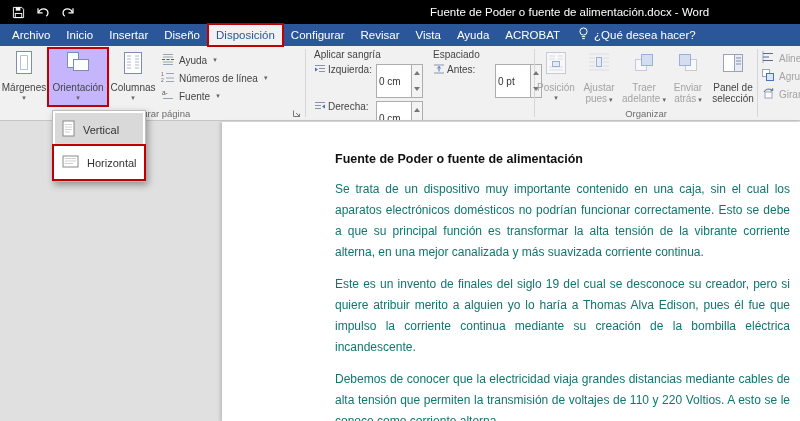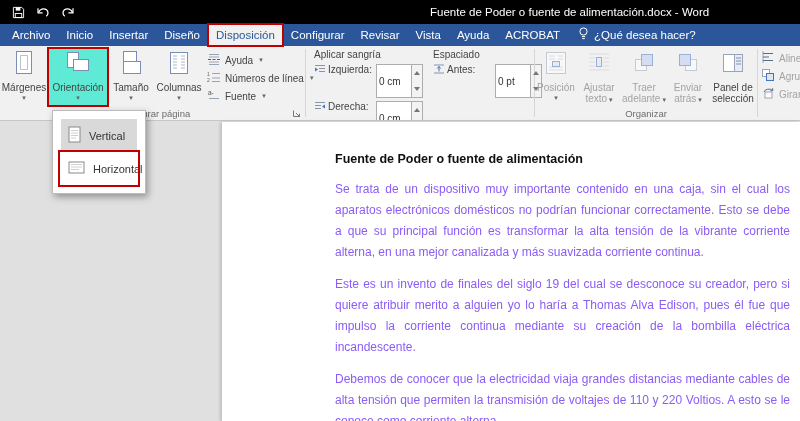--- a/index.html
+++ b/index.html
@@ -18,21 +18,21 @@
 .tab.active{background:#f1f1f1;color:#2b579a}
 .help{display:flex;align-items:center;gap:5px;padding:0 10px;font-size:11.5px;cursor:pointer;white-space:nowrap}
 
 
 .ribbon{height:75px;background:#f1f1f1;border-bottom:1px solid #c6c6c6;display:flex;position:relative;overflow:hidden}
 .rgroup{display:flex;flex-direction:column;height:100%;flex:none}
 .rgroup-content{flex:1;display:flex;align-items:flex-start;padding-top:2px}
 .rgroup-label{height:15px;position:relative;text-align:center;font-size:9.5px;color:#6d6d6d;display:flex;align-items:center;justify-content:center}
 .gsep{width:1px;background:#d6d6d6;margin:3px 0;flex:none}
 .bigbtn{display:flex;flex-direction:column;align-items:center;padding:2px 1px 0;height:58px;cursor:pointer;text-align:center;position:relative;flex:none}
-.bigbtn.open{background:#5eead4}
+.bigbtn.open{background:#c4b5fd}
 .blabel{font-size:10px;color:#444;line-height:11px;margin-top:2px}
 .chevb{font-size:7px;color:#666;line-height:8px;margin-top:1px}
 .chevi{font-size:7px;color:#666;margin-left:2px}
 .bigbtn.disabled{cursor:default}
 .bigbtn.disabled .blabel{color:#a3a3a3}
 .bigbtn.disabled .bicon{opacity:.5}
 .smallcol{display:flex;flex-direction:column;gap:2px;padding-top:4px;flex:none}
 .smallbtn{display:flex;align-items:center;gap:4px;font-size:10px;color:#444;height:16px;padding:0 3px;cursor:pointer;white-space:nowrap}
 
 
@@ -49,24 +49,24 @@
 .sb.dn::after{content:"";position:absolute;left:50%;top:50%;transform:translate(-50%,-50%);border-left:3px solid transparent;border-right:3px solid transparent;border-top:4px solid #777}
 .launcher{position:absolute;right:3px;top:1px;width:12px;height:12px;display:flex;align-items:center;justify-content:center;cursor:pointer}
 
 
 .aligncol{width:42px;overflow:hidden}
 
 
 .docarea{position:absolute;left:0;top:121px;width:800px;height:300px;background:#e0e0e0}
 .page{position:absolute;left:222px;top:1px;width:578px;height:300px;background:#fff;box-shadow:-2px 0 3px rgba(0,0,0,.15);padding:30px 10px 0 113px}
 .doc-heading{font-size:12.5px;font-weight:bold;color:#101010;margin-bottom:13px}
-.doc-para{font-size:12px;line-height:21px;text-align:justify;color:#8b5cf6;margin-bottom:11px}
-
-
-.menu{position:absolute;left:52px;top:110px;width:94px;background:#fff;border:1px solid #bcbcbc;box-shadow:2px 3px 7px rgba(0,0,0,.35);padding:8px;z-index:40}
+.doc-para{font-size:12px;line-height:21px;text-align:justify;color:#0f766e;margin-bottom:11px}
+
+
+.menu{position:absolute;left:52px;top:110px;width:94px;background:#fff;border:1px solid #bcbcbc;box-shadow:2px 3px 7px rgba(0,0,0,.35);padding:2px;z-index:40}
 .menu-item{display:flex;align-items:center;gap:8px;height:33px;padding:0 7px;font-size:11px;color:#333;cursor:pointer;position:relative}
 .menu-item.selected{background:#d9d9d9}
 
 
 .annotation{position:absolute;border:2px solid #c00000;pointer-events:none;z-index:60}
 </style>
 </head>
 <body>
 
 <div class="app">
@@ -133,28 +133,20 @@
         </div>
         <div class="bigbtn open" style="width:60px">
           <span class="bicon"><svg width="26" height="26" viewBox="0 0 26 26">
                 <rect x="2.5" y="2.5" width="11" height="15" fill="#fff" stroke="#7c8db5"></rect>
                 <rect x="8.5" y="9.5" width="15" height="11" fill="#fff" stroke="#7c8db5"></rect>
               </svg></span>
           <span class="blabel">Orientación</span>
           <span class="chevb">▾</span>
           <div class="annotation" style="inset:-1px"></div>
         </div>
-        <div class="bigbtn" style="width:46px">
-          <span class="bicon"><svg width="24" height="26" viewBox="0 0 24 26">
-                <rect x="4.5" y="1.5" width="13" height="16" fill="#fff" stroke="#7c8db5"></rect>
-                <rect x="4.5" y="11.5" width="17" height="12" fill="#fff" stroke="#7c8db5"></rect>
-              </svg></span>
-          <span class="blabel">Tamaño</span>
-          <span class="chevb">▾</span>
-        </div>
         <div class="bigbtn" style="width:50px">
           <span class="bicon"><svg width="24" height="26" viewBox="0 0 24 26">
                 <rect x="3.5" y="2.5" width="17" height="21" fill="#fff" stroke="#7c8db5"></rect>
                 <path d="M6 6h4M6 9h4M6 12h4M6 15h4M6 18h4M14 6h4M14 9h4M14 12h4M14 15h4M14 18h4" stroke="#aeb6c6"></path>
               </svg></span>
           <span class="blabel">Columnas</span>
           <span class="chevb">▾</span>
         </div>
         <div class="smallcol">
           <div class="smallbtn">
@@ -271,21 +263,21 @@
                 <rect x="9.5" y="11.5" width="7" height="5" fill="#dce6f4" stroke="#4472c4"></rect>
               </svg></span>
           <span class="blabel">Posición</span>
           <span class="chevb">▾</span>
         </div>
         <div class="bigbtn disabled" style="width:44px">
           <span class="bicon"><svg width="26" height="26" viewBox="0 0 26 26">
                 <path d="M3 4h20M3 8h6M17 8h6M3 12h6M17 12h6M3 16h6M17 16h6M3 20h20" stroke="#c3c9d6"></path>
                 <rect x="10.5" y="7.5" width="5" height="9" fill="#dce6f4" stroke="#4472c4"></rect>
               </svg></span>
-          <span class="blabel"><span>Ajustar texto</span><span class="chevi">▾</span></span>
+          <span class="blabel"><span>Ajustar pues</span><span class="chevi">▾</span></span>
         </div>
         <div class="bigbtn disabled" style="width:46px">
           <span class="bicon"><svg width="26" height="26" viewBox="0 0 26 26">
                 <rect x="4.5" y="9.5" width="11" height="11" fill="#fff" stroke="#9aa4b8"></rect>
                 <rect x="10.5" y="4.5" width="11" height="11" fill="#b9cdf0" stroke="#4472c4"></rect>
               </svg></span>
           <span class="blabel"><span>Traer adelante</span><span class="chevi">▾</span></span>
         </div>
         <div class="bigbtn disabled" style="width:42px">
           <span class="bicon"><svg width="26" height="26" viewBox="0 0 26 26">

